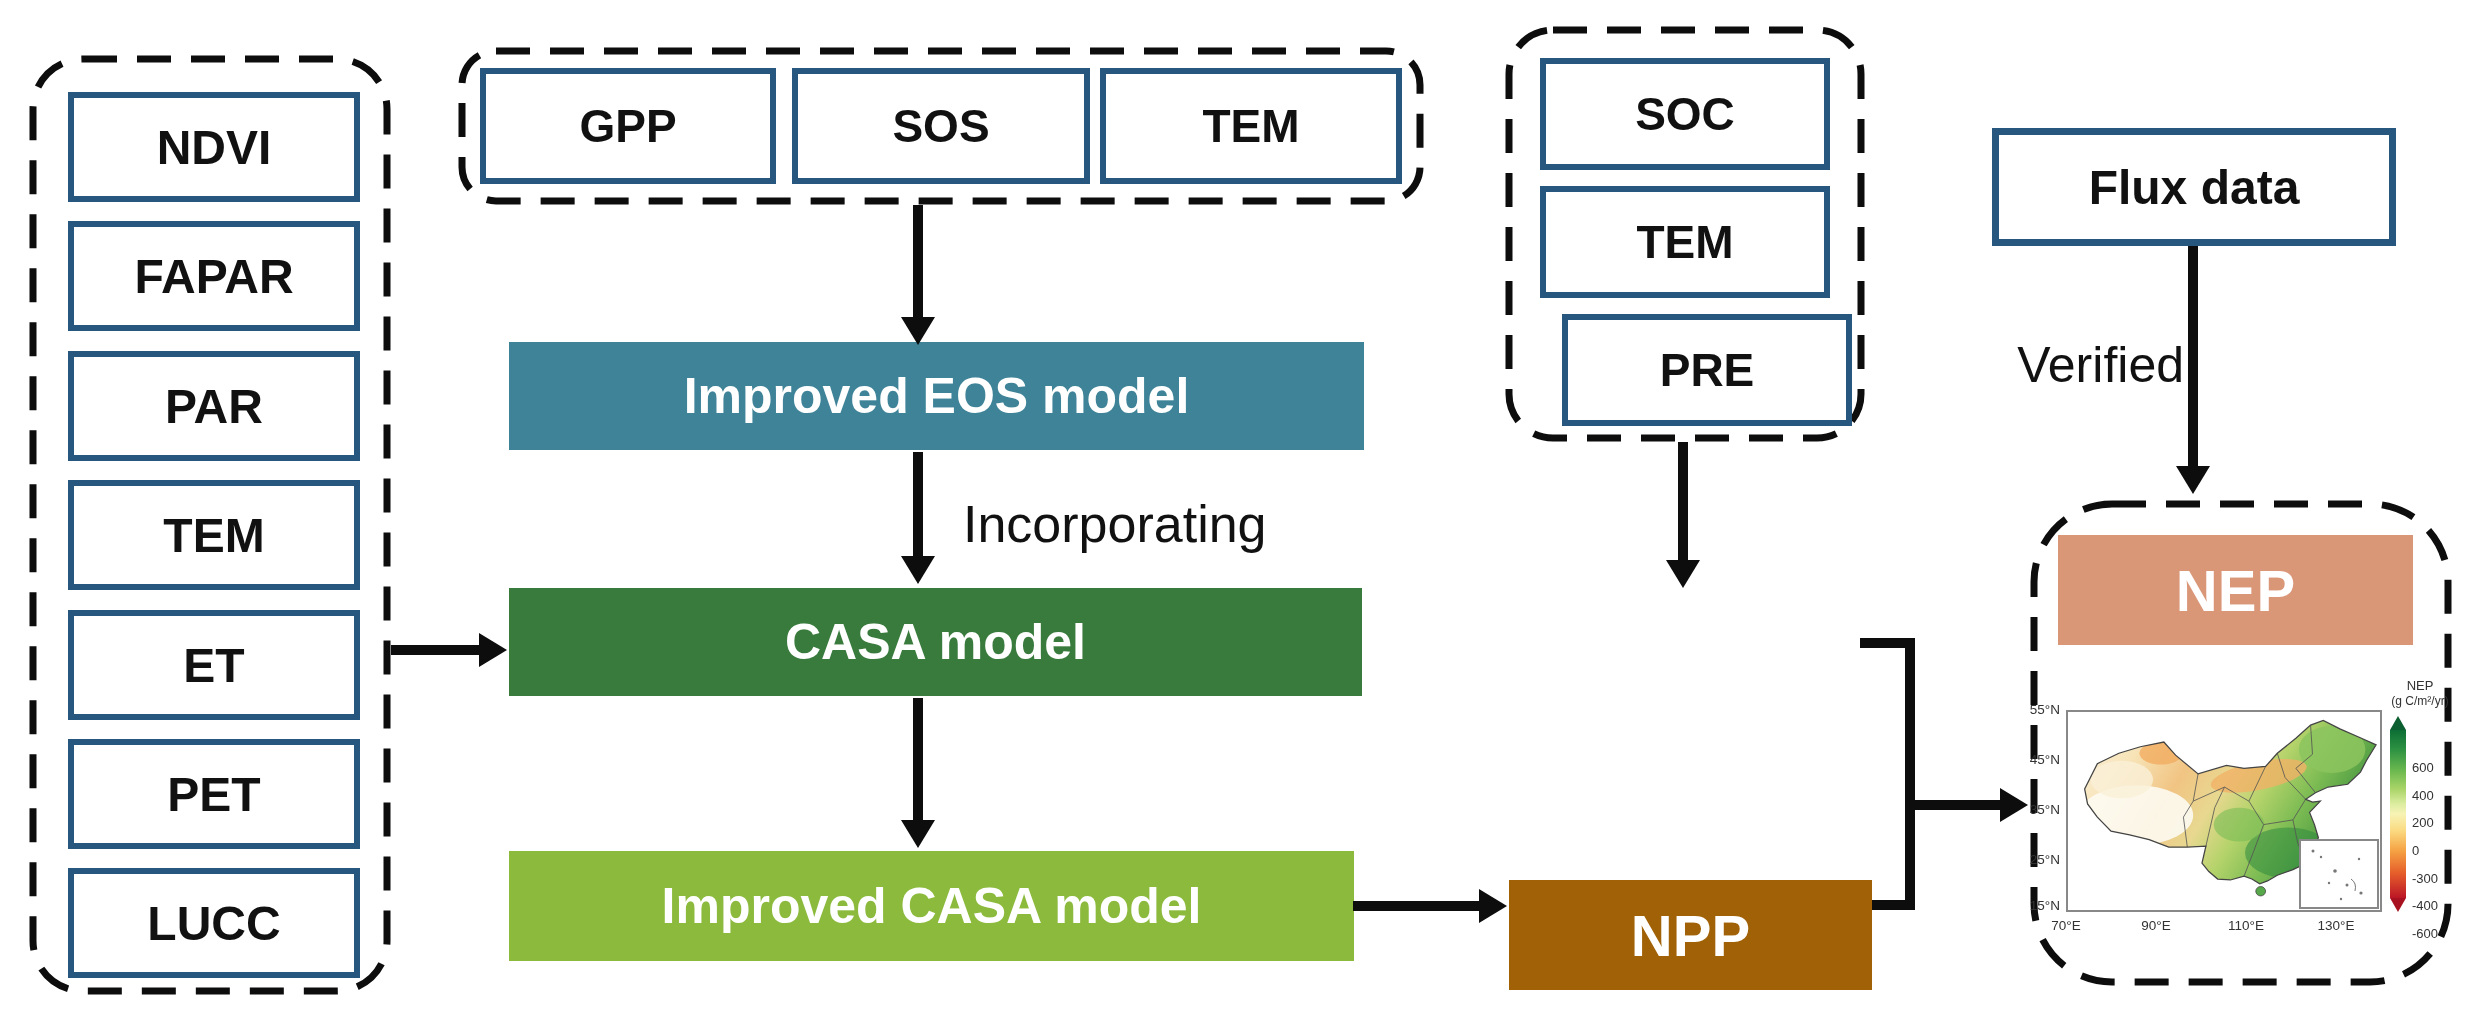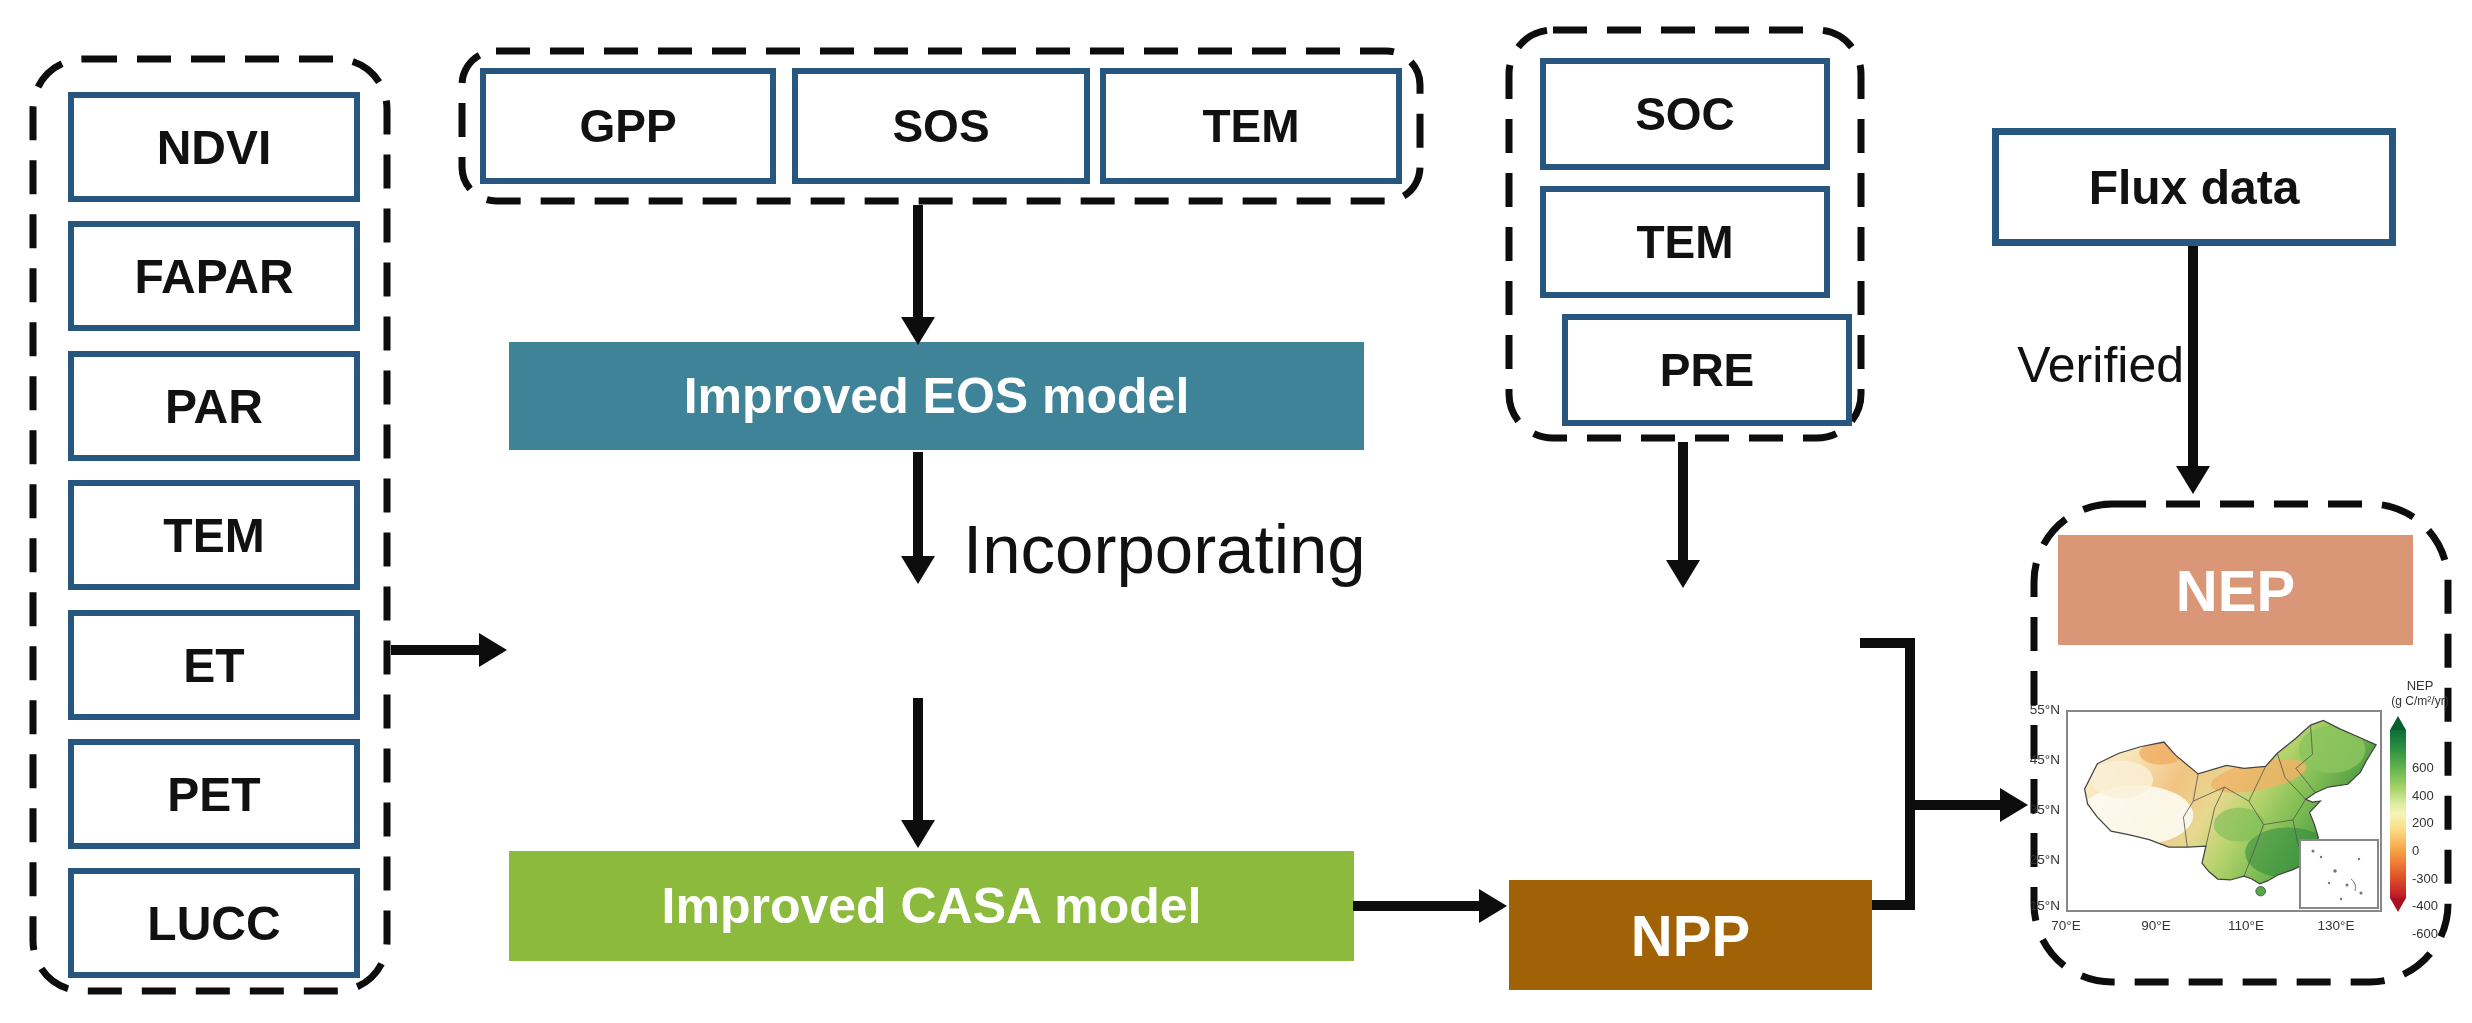--- a/index.html
+++ b/index.html
@@ -100,32 +100,35 @@
       <span>PRE</span>
     </div>
 
   <div class="wbox inlabel" style="left:1992px;top:128px;width:404px;height:118px;border-width:7px;">
       <span>Flux data</span>
     </div>
 
   <div class="fill" style="left:509px;top:342px;width:855px;height:108px;background:#3e8398;font-size:50px;">
     <span>Improved EOS model</span>
   </div>
+  <div class="fill" style="left:509px;top:588px;width:853px;height:108px;background:#397b3d;font-size:50px;">
+    <span>CASA model</span>
+  </div>
   <div class="fill" style="left:509px;top:851px;width:845px;height:110px;background:#8cba3d;font-size:50px;">
     <span>Improved CASA model</span>
   </div>
 
   <div class="fill" style="left:1509px;top:880px;width:363px;height:110px;background:#a16207;font-size:58px;">
     <span>NPP</span>
   </div>
   <div class="fill" style="left:2058px;top:535px;width:355px;height:110px;background:#da9778;font-size:58px;">
     <span>NEP</span>
   </div>
 
-  <div class="flowtext" style="left:963px;top:510px;font-size:69px;">Incorporating</div>
+  <div class="flowtext" style="left:963px;top:494px;font-size:52px;">Incorporating</div>
   <div class="flowtext" style="left:1936px;top:336px;width:248px;text-align:right;font-size:50px;">Verified</div>
 
   <div class="vline" style="left:913px;top:205px;height:112px;"></div>
   <div class="head-down" style="left:901px;top:317px;"></div>
 
   <div class="vline" style="left:913px;top:452px;height:104px;"></div>
   <div class="head-down" style="left:901px;top:556px;"></div>
 
   <div class="vline" style="left:913px;top:698px;height:122px;"></div>
   <div class="head-down" style="left:901px;top:820px;"></div>

